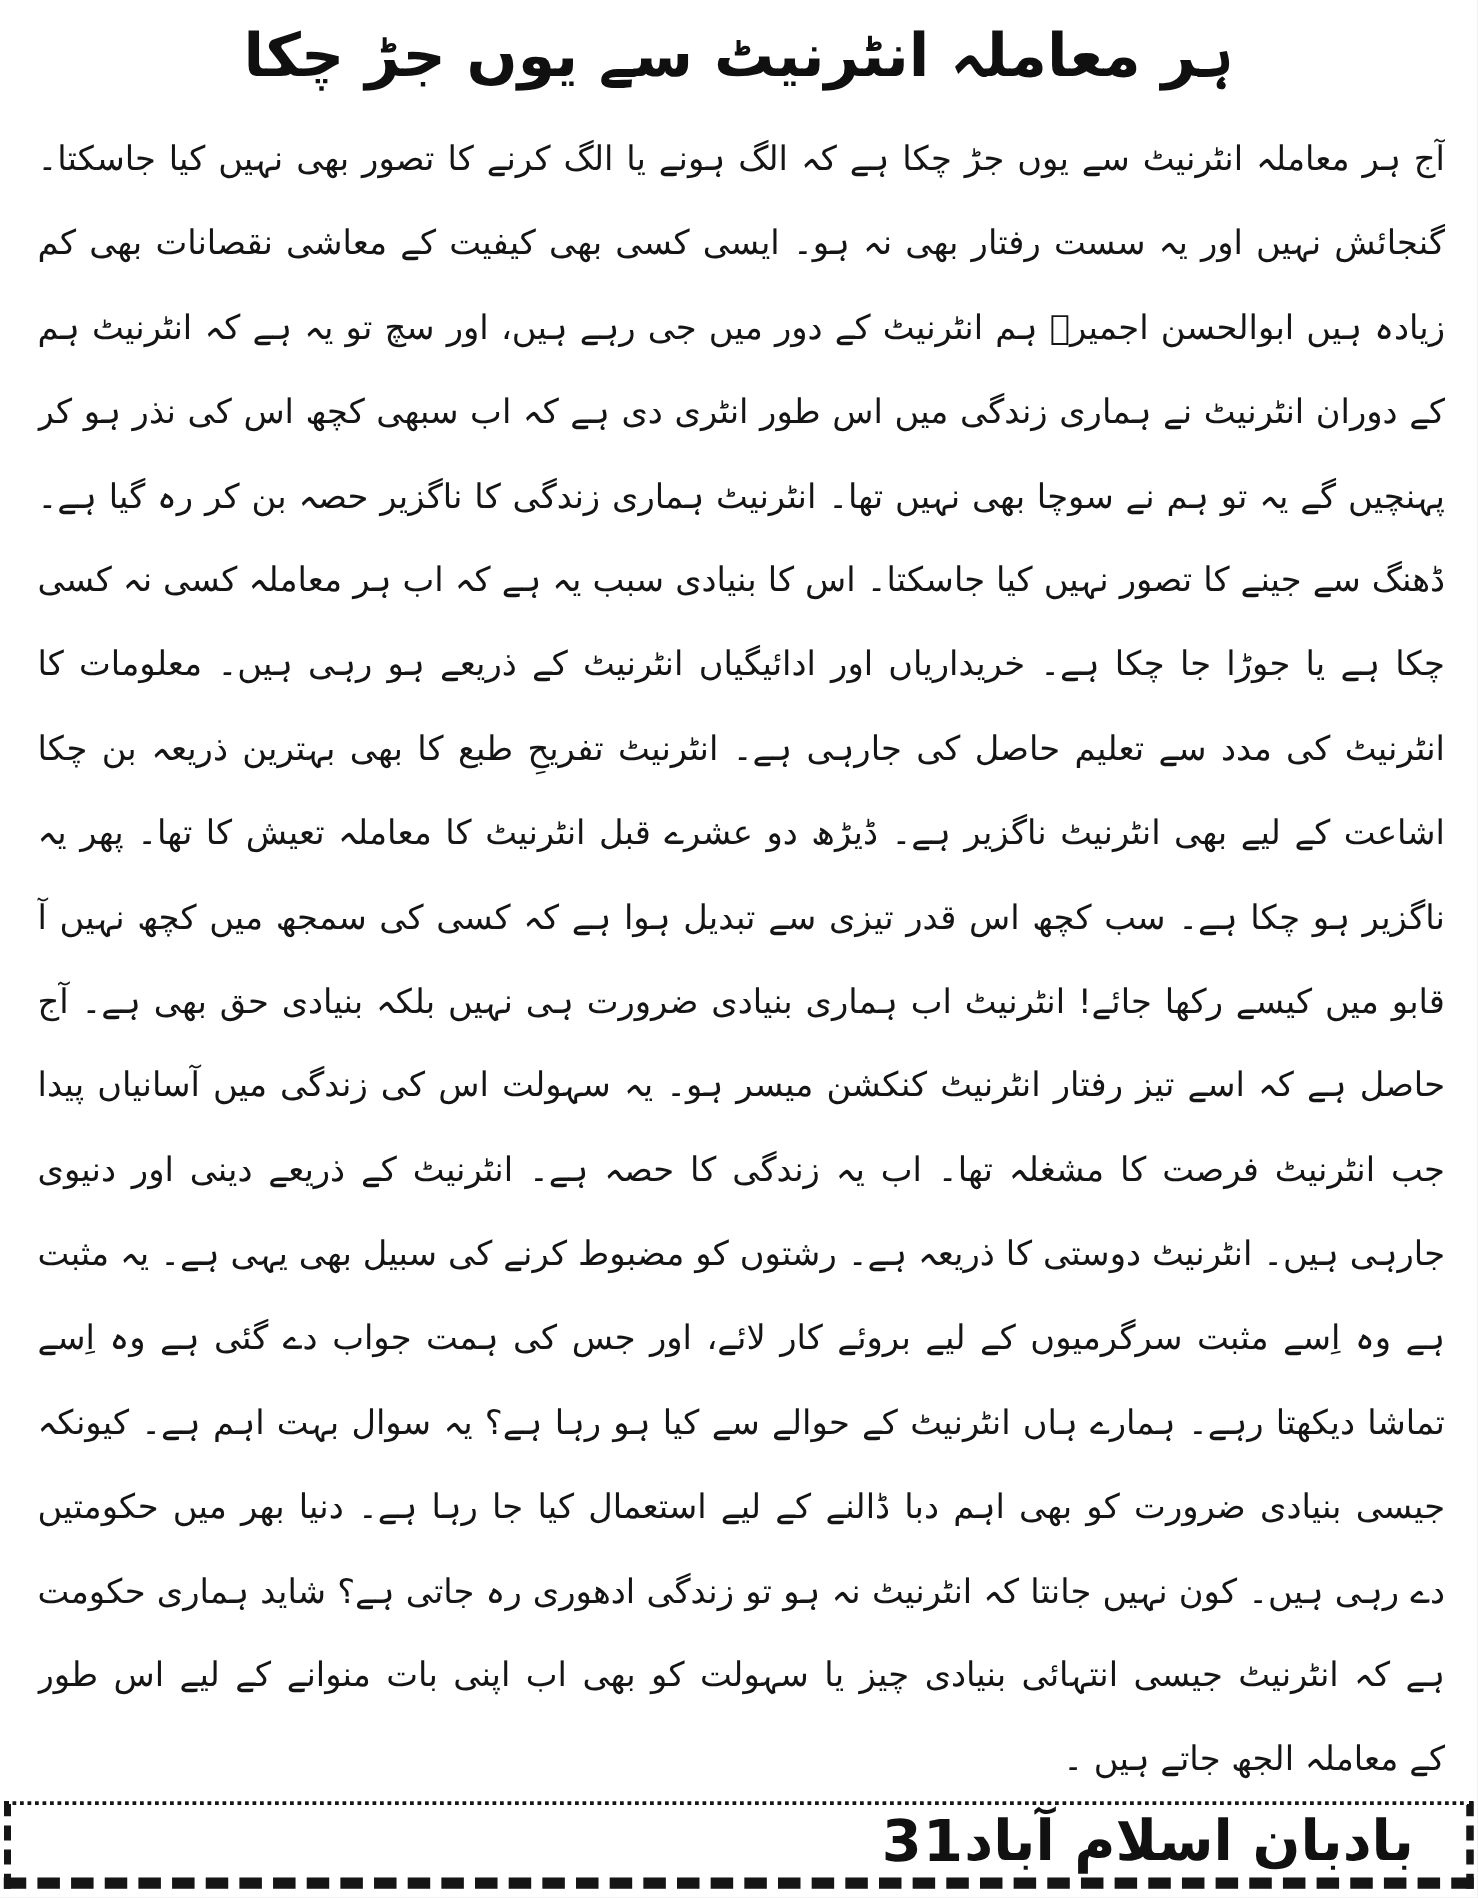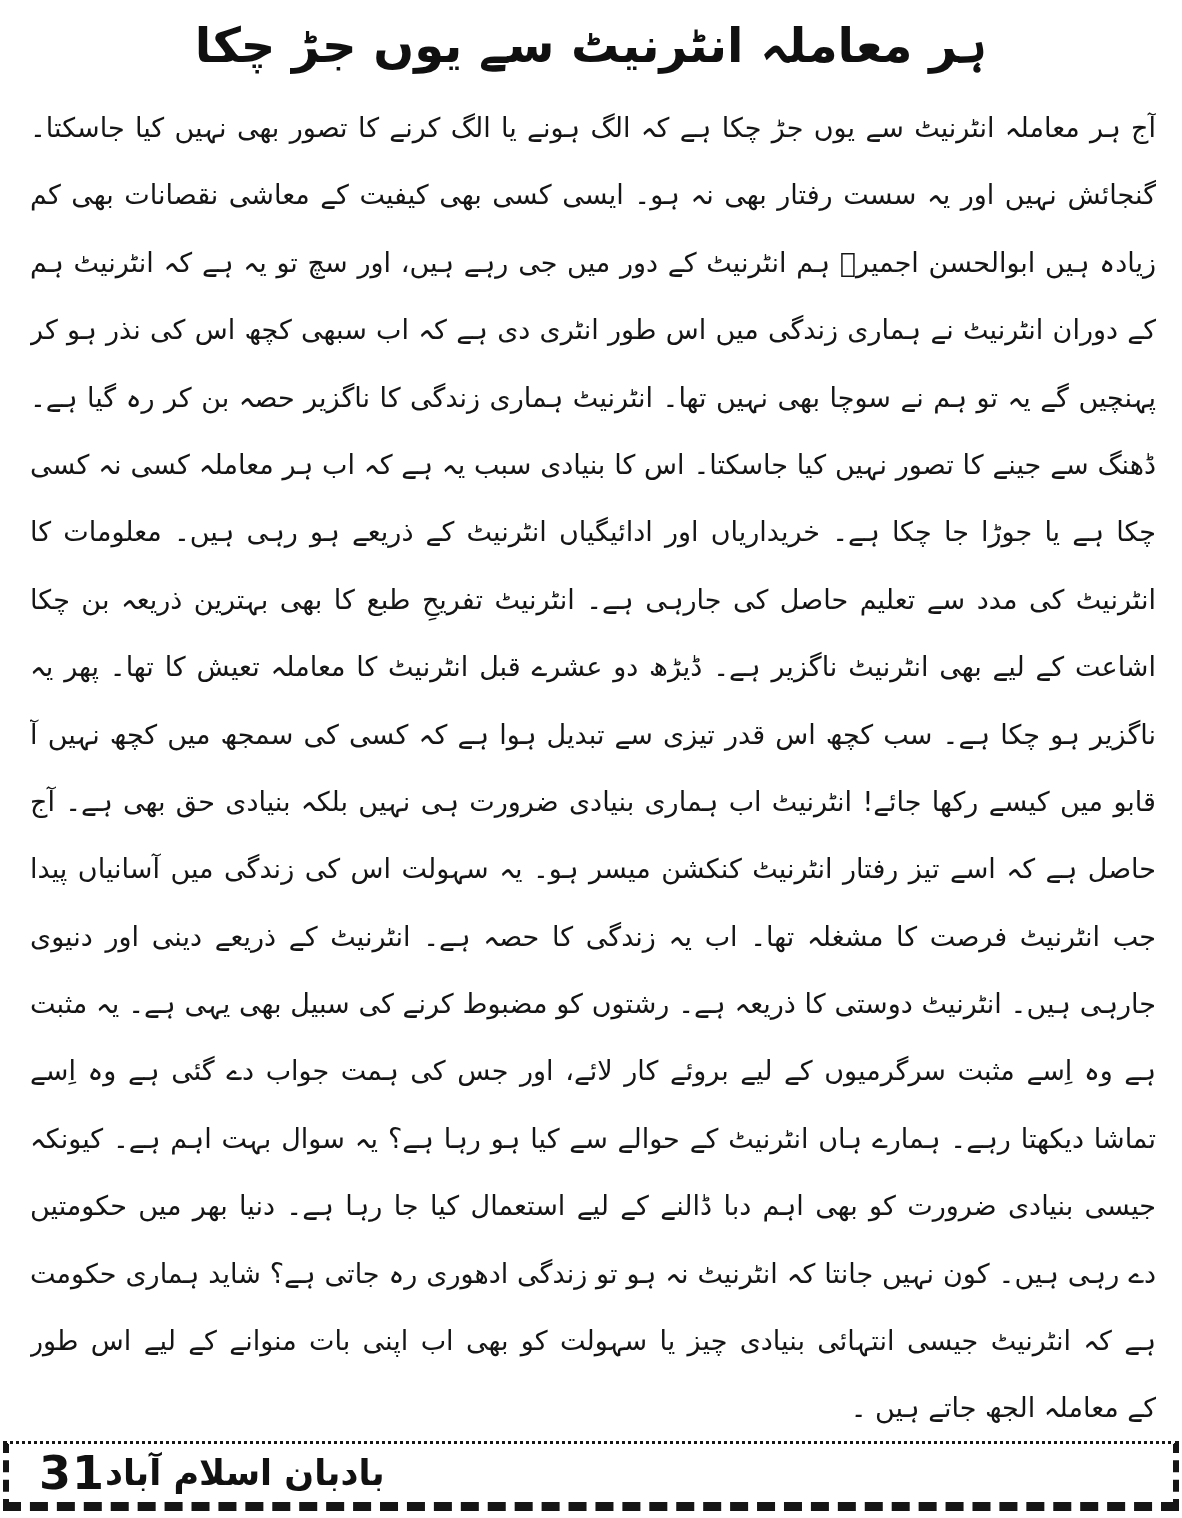--- a/index.html
+++ b/index.html
@@ -48,33 +48,33 @@
     right: 3px;
     bottom: 7px;
     height: 58px;
     border-left: 6px dashed #151515;
     border-right: 6px dashed #151515;
     border-top: 3px dotted #151515;
     border-bottom: 9px dashed #151515;
     background: #ffffff;
     display: flex;
     align-items: center;
-    justify-content: flex-start;
+    justify-content: flex-end;
   }
   .page-number {
     font-size: 46px;
     font-weight: bold;
     padding-left: 30px;
     letter-spacing: 1px;
     color: #111111;
     line-height: 58px;
   }
   .publication-name {
     direction: rtl;
-    font-size: 35px;
+    font-size: 45px;
     font-weight: bold;
     padding-right: 42px;
     color: #111111;
     line-height: 58px;
   }
 </style>
 </head>
 <body>
 
 <div class="page">

